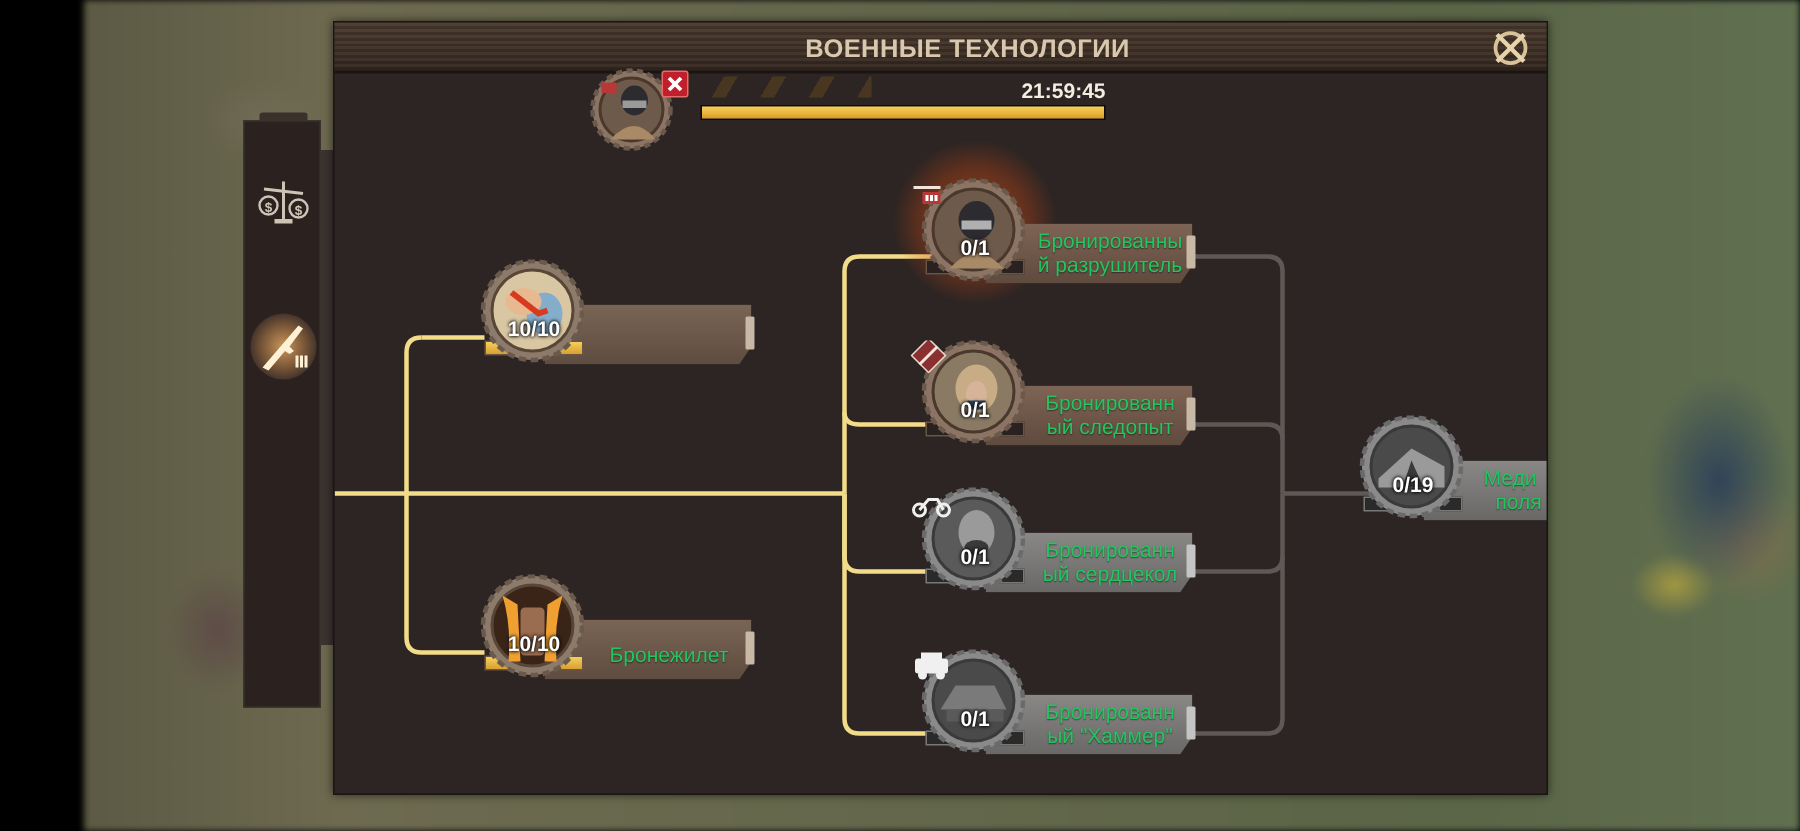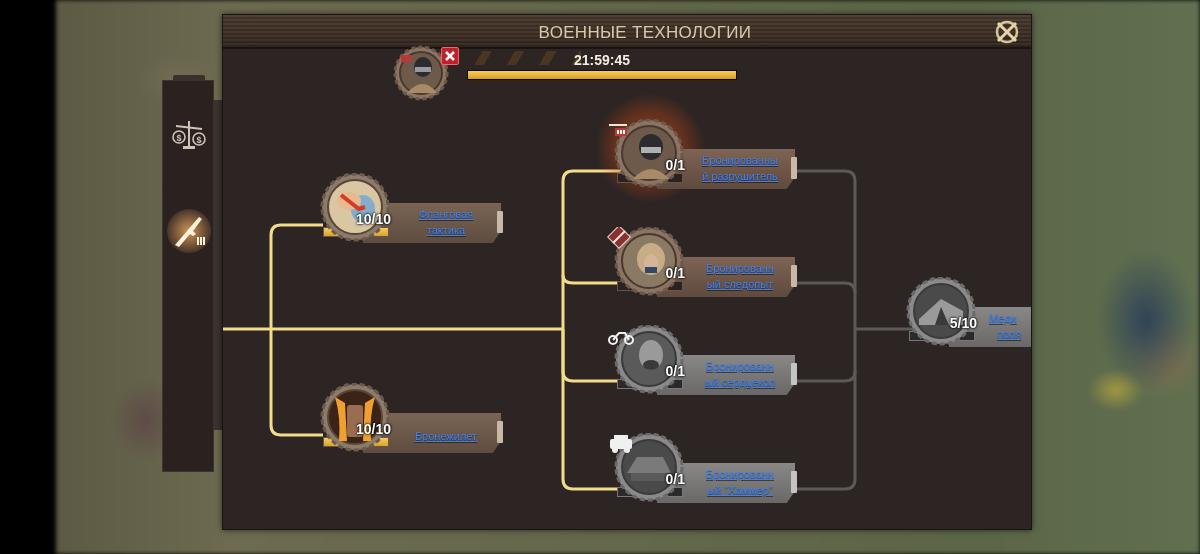--- a/index.html
+++ b/index.html
@@ -43,42 +43,42 @@
   }
   .title-bar {
     position: absolute; left: 0; top: 0; width: 100%; height: 34px;
     background:
       repeating-linear-gradient(0deg, rgba(0,0,0,0.12) 0 2px, rgba(255,255,255,0.03) 2px 4px),
       linear-gradient(180deg, #4a3a2e 0%, #3e3026 60%, #33271f 100%);
     border-bottom: 2px solid #1b1411;
   }
   .title-text {
     position: absolute; left: 0; right: 0; top: 8px; text-align: center;
-    color: #d9c8ad; font-size: 17px; font-weight: normal; letter-spacing: 0.3px; margin-left: 36px;
+    color: #d9c8ad; font-size: 17px; font-weight: bold; letter-spacing: 0.3px; margin-left: 36px;
   }
   .close-btn {
     position: absolute; right: 8px; top: 3px; width: 32px; height: 28px; cursor: pointer;
     display: flex; align-items: center; justify-content: center;
   }
 
   
   .current-research { position: absolute; left: 170px; top: 30px; width: 74px; height: 60px; }
   .current-medal { position: absolute; left: 0; top: 0; width: 56px; height: 56px; }
   .cancel-btn {
     position: absolute; left: 48px; top: 2px; width: 18px; height: 18px; background: #c0202b;
     border-radius: 2px; display: flex; align-items: center; justify-content: center; cursor: pointer;
     border: 1px solid #e86a6a;
   }
   .hazard {
     position: absolute; left: 248px; top: 36px; width: 110px; height: 14px;
     background: repeating-linear-gradient(120deg, transparent 0 10px, rgba(120,85,30,0.6) 10px 18px, transparent 18px 28px);
     opacity: 0.6;
   }
   .timer {
-    position: absolute; left: 244px; top: 37px; width: 270px; text-align: center;
+    position: absolute; left: 244px; top: 37px; width: 270px; text-align: right;
     color: #f3ece0; font-size: 14px; font-weight: bold;
   }
   .progress-track {
     position: absolute; left: 244px; top: 55px; width: 270px; height: 10px;
     background: #1a1411; border: 1px solid #0e0a08;
   }
   .progress-fill {
     height: 100%; background: linear-gradient(180deg, #f5cf5b 0%, #e8b23a 60%, #d59a2a 100%);
   }
   .speedup-btn {
@@ -108,27 +108,27 @@
   .node.gold .plate-cap, .node.bronze .plate-cap { background: #c8b8a6; }
   .node.silver .plate-cap { background: #c4c4c4; }
   .node .lvl-bar {
     position: absolute; left: 4px; top: 54px; width: 66px; height: 10px;
     background: #2a2220; border: 1px solid #6a5446;
   }
   .node.silver .lvl-bar { border-color: #7a7876; background: #2a2a2a; }
   .node .lvl-fill { height: 100%; background: linear-gradient(180deg, #f5cf5b, #d9a030); }
   .node .gear { position: absolute; left: 0; top: 0; width: 74px; height: 74px; }
   .node .level {
-    position: absolute; left: 2px; top: 38px; width: 70px; text-align: right;
+    position: absolute; left: 2px; top: 38px; width: 70px; text-align: center;
     color: #fff; font-size: 14px; font-weight: bold; text-shadow: 0 0 3px #000, 0 0 2px #000;
   }
   .node .name {
     position: absolute; left: 74px; top: 33px; width: 106px; text-align: center;
-    color: #3b82f6; font-size: 11px; line-height: 16px; text-shadow: 0 1px 1px rgba(0,0,0,0.5);
-    white-space: nowrap; overflow: hidden; text-decoration: underline;
+    color: #22c55e; font-size: 14px; line-height: 16px; text-shadow: 0 1px 1px rgba(0,0,0,0.5);
+    white-space: nowrap; overflow: hidden;
   }
   .node .name.one { top: 45px; }
   .node .unit-badge { position: absolute; left: -6px; top: 0px; width: 28px; height: 22px; }
   .node.bronze.glowing::before {
     content: ""; position: absolute; left: -18px; top: -26px; width: 110px; height: 110px; border-radius: 50%;
     background: radial-gradient(circle, rgba(230,90,20,0.55) 0%, rgba(200,70,20,0.35) 45%, transparent 70%);
   }
   .clip-right { position: absolute; left: 0; top: 0; width: 808px; height: 514px; overflow: hidden; }
 </style>
 </head>
@@ -192,21 +192,20 @@
           <div class="lvl-fill" style="width:100%"></div>
         </div>
       <svg class="gear" viewBox="0 0 74 74">
         <circle cx="36" cy="34" r="33" fill="#8c7a6a" stroke="#6b5a4c" stroke-width="3" stroke-dasharray="5 3"></circle>
         <circle cx="36" cy="34" r="27" fill="#d9c7a4" stroke="#5a4636" stroke-width="2"></circle>
         <ellipse cx="44" cy="36" rx="12" ry="14" fill="#6ea6d6" opacity="0.8"></ellipse>
         <ellipse cx="30" cy="28" rx="12" ry="9" fill="#e8b890"></ellipse>
         <path d="M22 22 L40 36 L46 34" stroke="#d83a20" stroke-width="4" fill="none"></path>
       </svg>
       <div class="level">10/10</div>
-      <div class="name"><span>Фланговая</span><br><span>тактика</span></div>
     </div>
 
     <div class="node gold" style="left:96px; top:368px;">
       <div class="plate"></div>
       <div class="plate-cap"></div>
       <div class="lvl-bar">
           <div class="lvl-fill" style="width:100%"></div>
         </div>
       <svg class="gear" viewBox="0 0 74 74">
         <circle cx="36" cy="34" r="33" fill="#8c7a6a" stroke="#6b5a4c" stroke-width="3" stroke-dasharray="5 3"></circle>
@@ -311,21 +310,21 @@
       <div class="plate"></div>
       <div class="lvl-bar">
           <div class="lvl-fill" style="width:0%"></div>
         </div>
       <svg class="gear" viewBox="0 0 74 74">
         <circle cx="36" cy="34" r="33" fill="#8a8a8a" stroke="#6a6a6a" stroke-width="3" stroke-dasharray="5 3"></circle>
         <circle cx="36" cy="34" r="27" fill="#4a4a4a" stroke="#3a3a3a" stroke-width="2"></circle>
         <path d="M14 42 L36 22 L58 34 L58 48 L14 48 Z" fill="#9a9a9a"></path>
         <path d="M30 48 L36 30 L44 48 Z" fill="#3a3a3a"></path>
       </svg>
-      <div class="level">5/10</div>
+      <div class="level">0/19</div>
       <div class="name" style="text-align:left; left:84px;"><span>Меди</span><br><span style="padding-left:8px">поля</span></div>
     </div>
   </div>
 
   <div class="title-bar">
     <div class="title-text">ВОЕННЫЕ ТЕХНОЛОГИИ</div>
     <div class="close-btn">
       <svg width="28" height="28" viewBox="0 0 28 28">
         <circle cx="14" cy="14" r="10" fill="none" stroke="#d8c29a" stroke-width="2.5"></circle>
         <line x1="5" y1="5" x2="23" y2="23" stroke="#e8d4aa" stroke-width="3"></line>

